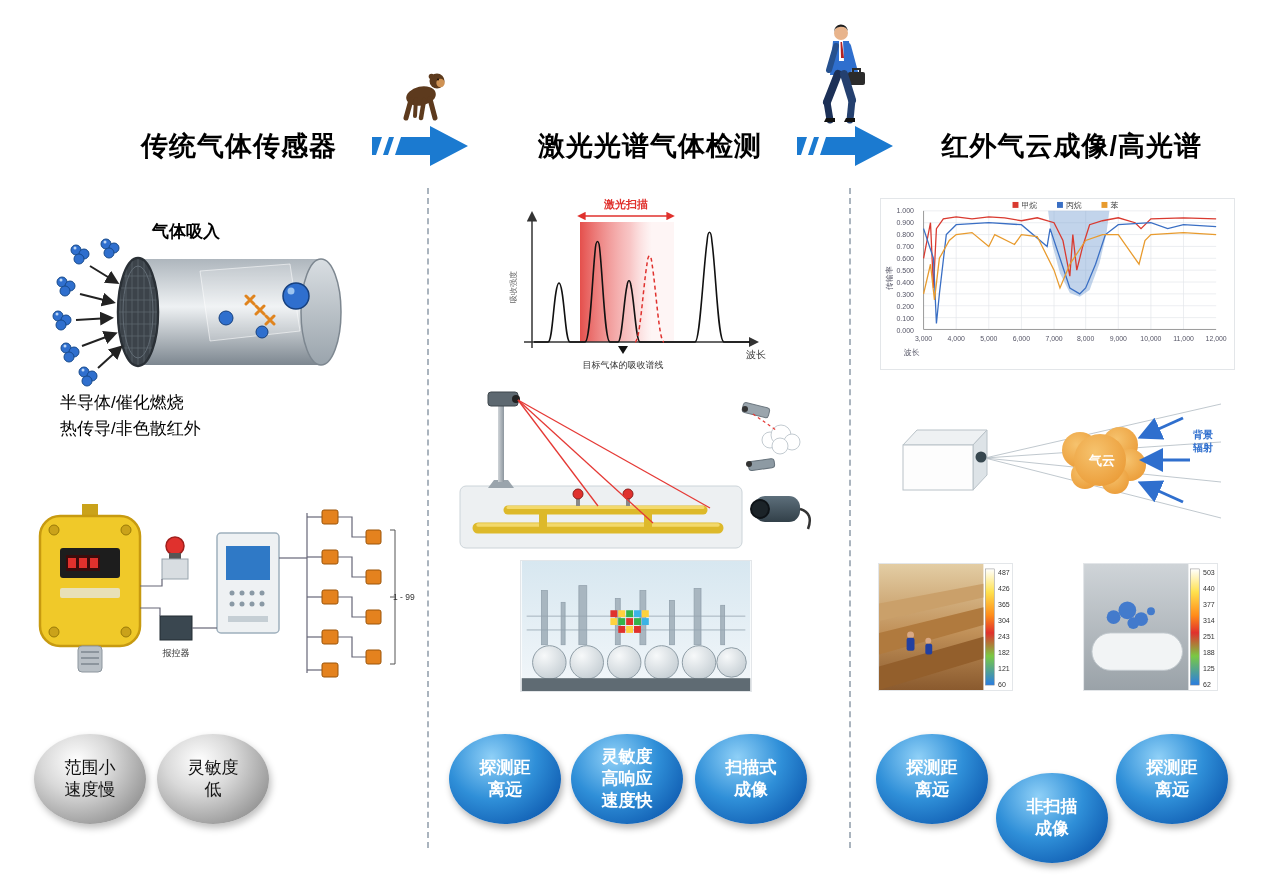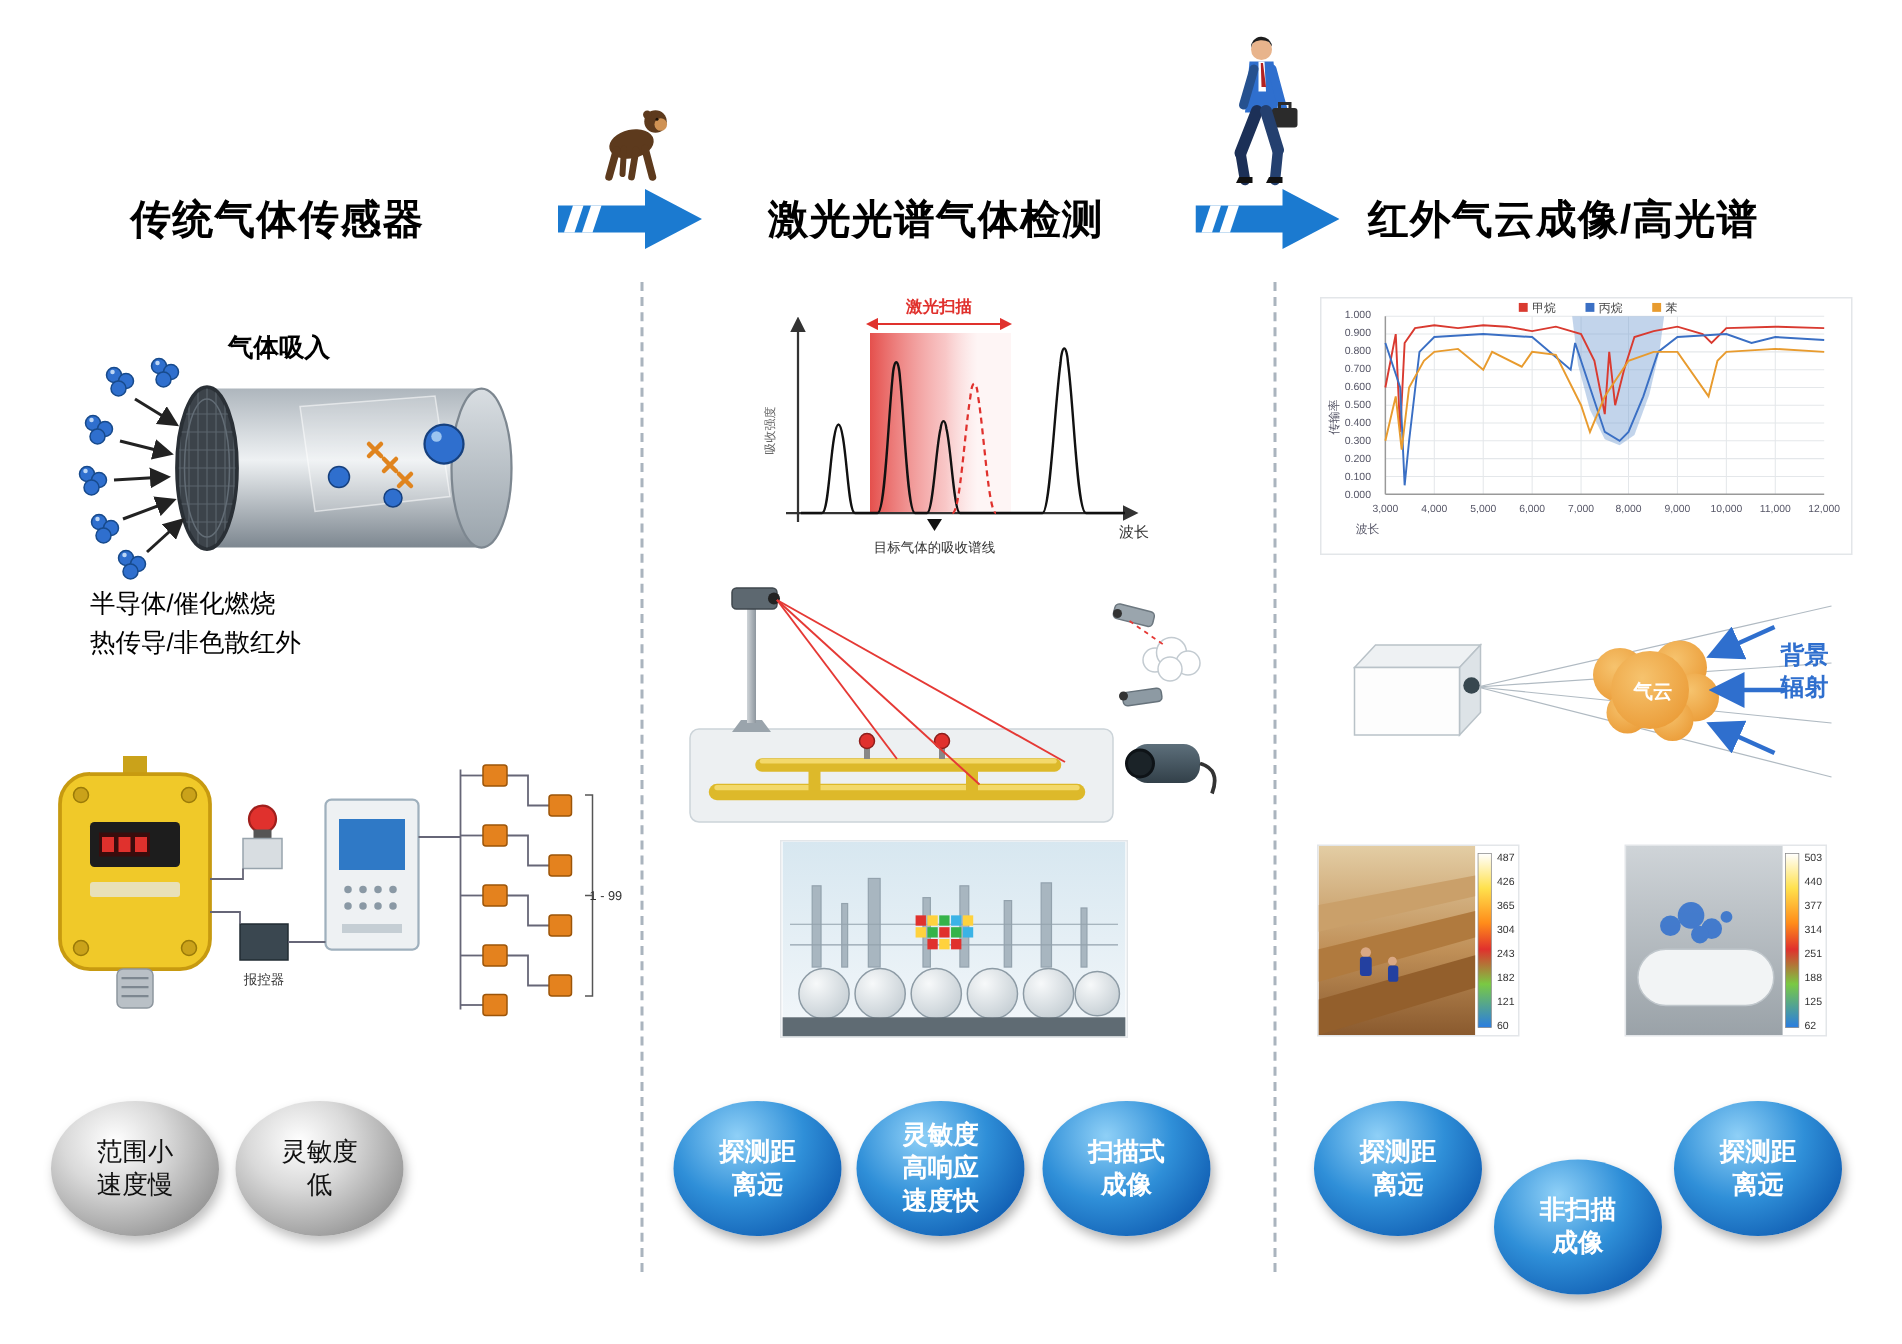--- a/index.html
+++ b/index.html
@@ -1,35 +1,35 @@
 <!DOCTYPE html>
 <html><head>
 <meta charset="utf-8">
 <style>
   * { margin:0; padding:0; box-sizing:border-box; }
   html,body { background:#fff; }
   body { font-family:"Liberation Sans","DejaVu Sans",sans-serif; }
   .canvas { position:relative; width:1268px; height:896px; background:#fff; overflow:hidden; }
   .abs { position:absolute; }
-  .title { font-size:27px; font-weight:bold; color:#000; text-align:left; letter-spacing:1px; }
+  .title { font-size:27px; font-weight:bold; color:#000; text-align:right; letter-spacing:1px; }
   .sep { width:0; border-left:2px dashed #aab4be; }
   .prelines { white-space:pre-line; }
   .small-label { font-size:17px; color:#000;font-weight:bold; }
   .tech-text { font-size:17px; color:#000; text-align:left; line-height:1.5; }
   .bubble { border-radius:50%; display:flex; align-items:center; justify-content:center;
             text-align:center; white-space:pre-line; font-size:17px; line-height:1.3;
             width:112px; height:90px; }
   .bubble.gray { background:radial-gradient(ellipse at 38% 30%, #ffffff 0%, #d9d9d9 35%, #9c9c9c 75%, #787878 100%);
                  color:#111; font-weight:400; box-shadow:2px 4px 7px rgba(0,0,0,.25); }
   .bubble.blue { background:radial-gradient(ellipse at 38% 26%, #8fd0f7 0%, #2f8fd8 45%, #1260b4 80%, #0b4c96 100%);
                  color:#fff; font-weight:bold; box-shadow:2px 4px 7px rgba(0,0,0,.3); }
   .photo { border:1px solid #e3e6e9; }
   .yticks { font-size:7px; line-height:12px; color:#556; text-align:right; }
   .scalenums { font-size:7px; line-height:16px; color:#333; }
-  .radiation { font-size:16px; font-weight:bold; color:#2f6fce; line-height:1.3; text-align:center; }
+  .radiation { font-size:10px; font-weight:bold; color:#2f6fce; line-height:1.3; text-align:center; }
 </style>
 </head>
 <body>
 
 <div class="canvas">
 
   <div class="abs title" style="left:87px;top:128px;width:250px">传统气体传感器</div>
   <div class="abs title" style="left:512px;top:128px;width:250px">激光光谱气体检测</div>
   <div class="abs title" style="left:912px;top:128px;width:290px">红外气云成像/高光谱</div>
 

